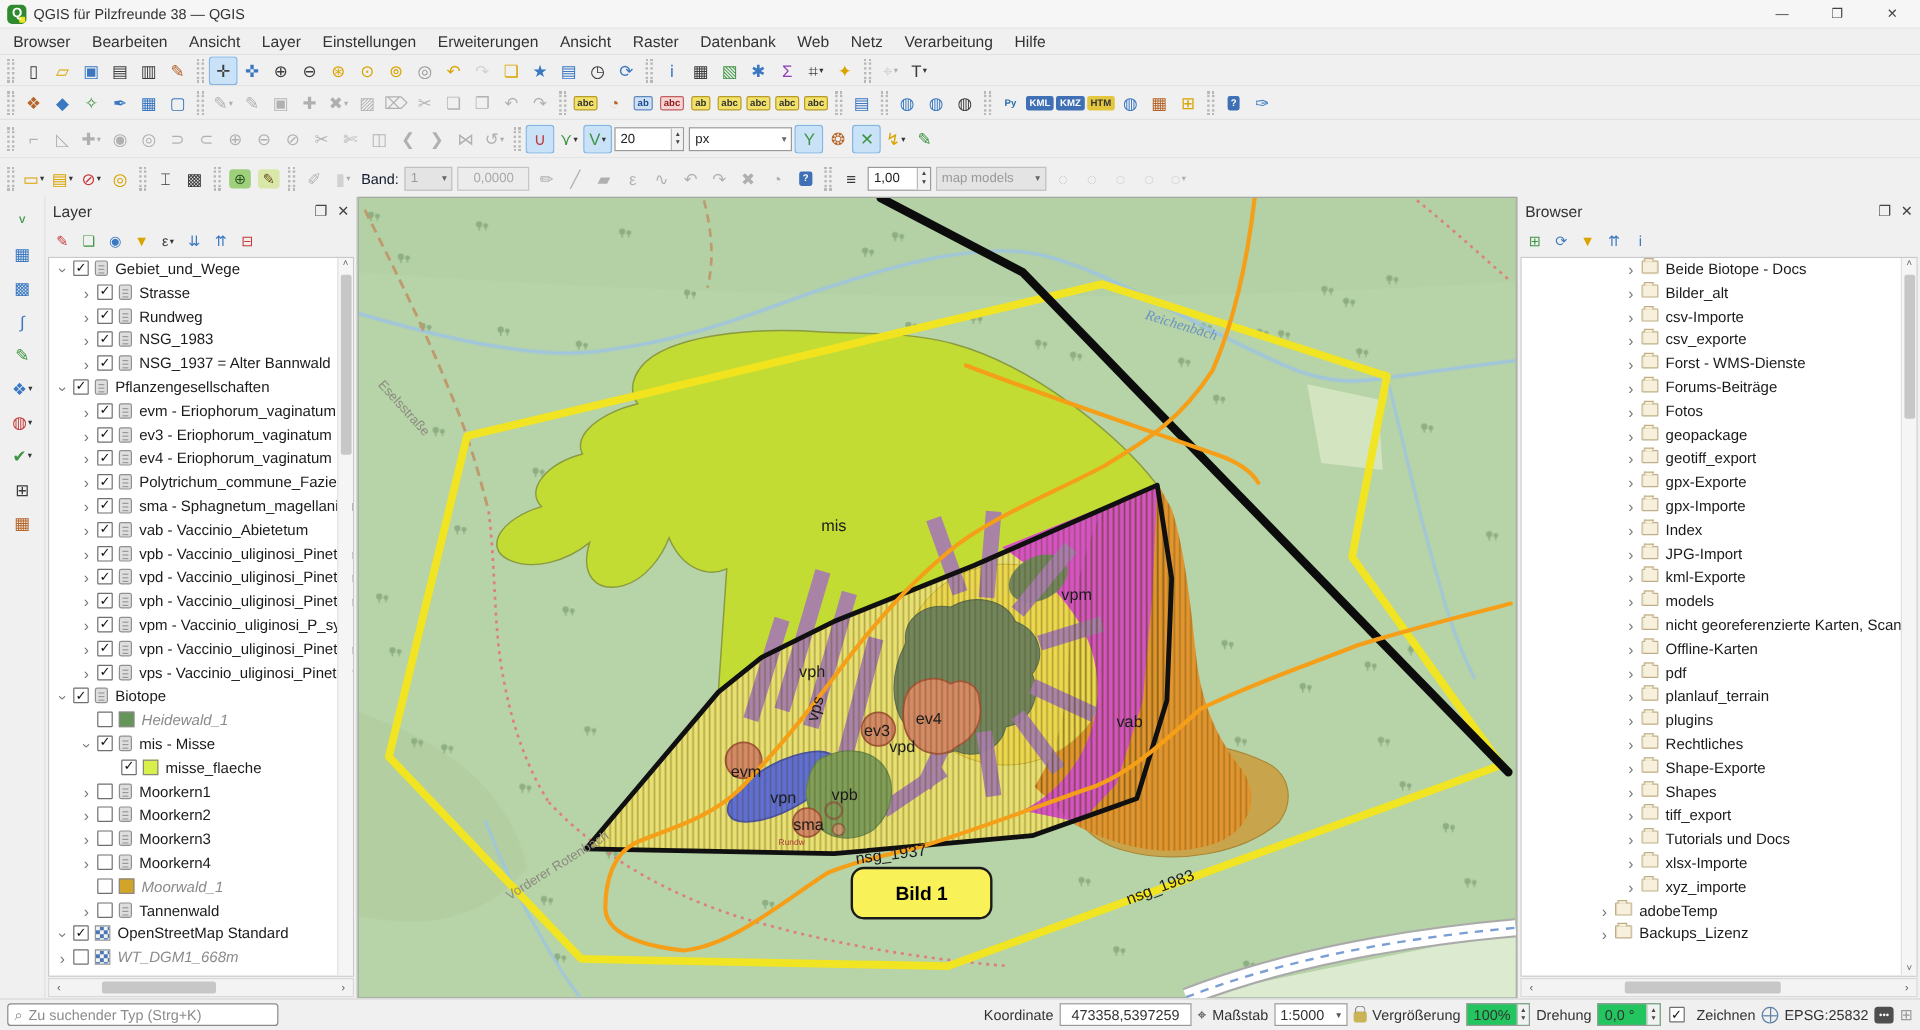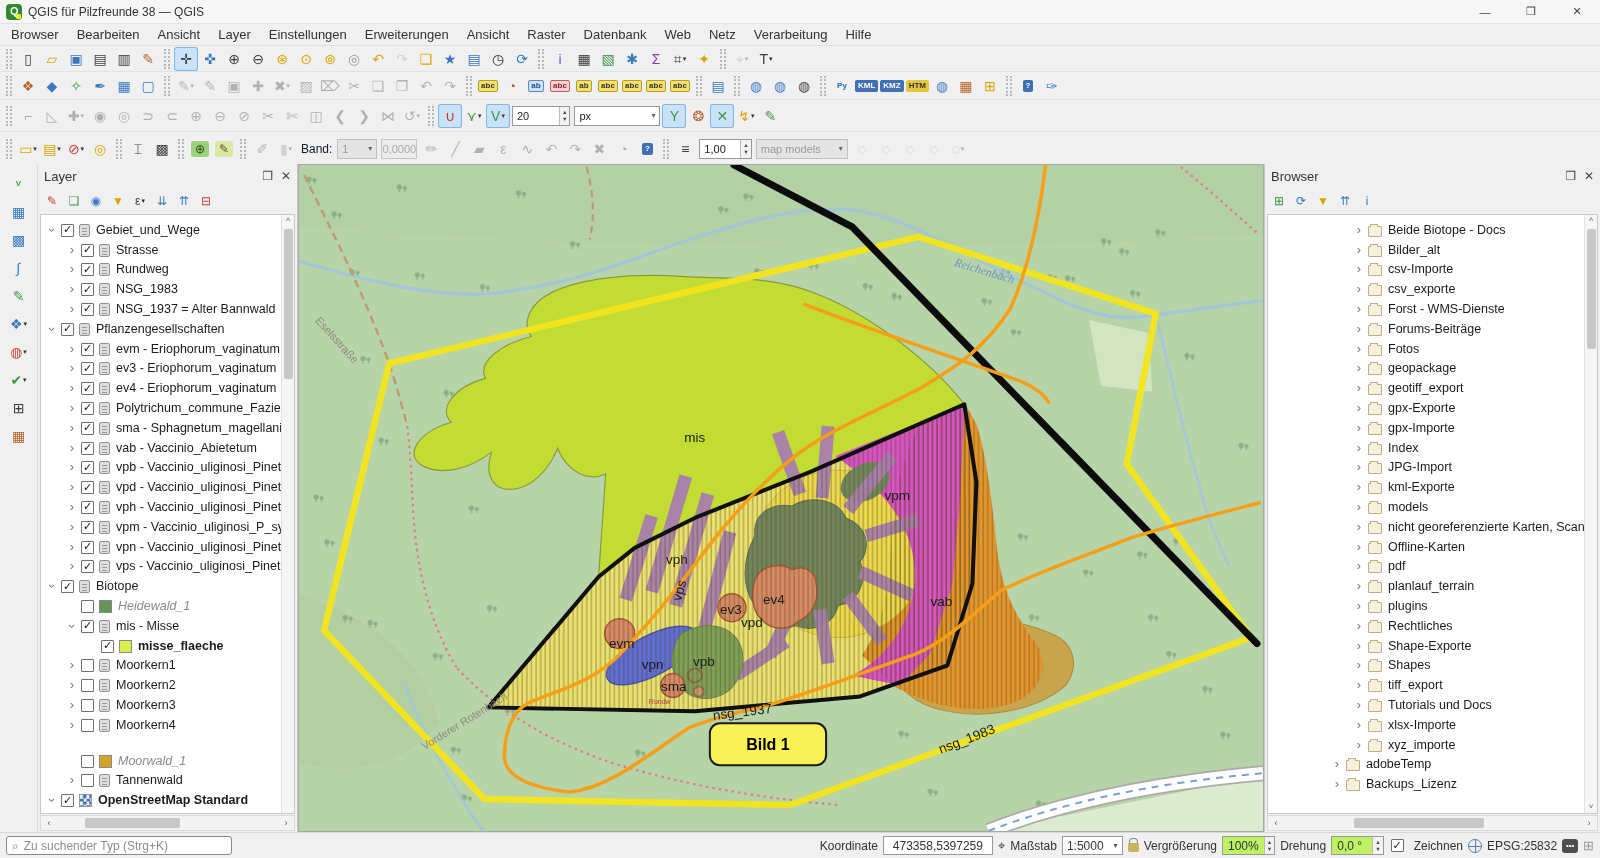--- a/index.html
+++ b/index.html
@@ -55,33 +55,33 @@
   #side-strip{width:38px;background:#f0f0f0;border-right:1px solid #dcdcdc;display:flex;flex-direction:column;align-items:center;padding-top:8px;gap:4px}
   .panel{display:flex;flex-direction:column;background:#f0f0f0}
   #layer-panel{width:260px;border-right:1px solid #c8c8c8}
   #browser-panel{width:336px;border-left:1px solid #c8c8c8}
   .panel-header{height:24px;display:flex;align-items:center;padding:0 6px;font-size:13px;color:#333}
   .panel-header .ph-btns{margin-left:auto;display:flex;gap:8px;font-size:12px;color:#444}
   .panel-tools{height:26px;display:flex;align-items:center;padding:0 4px;gap:2px}
   .panel-tools .tbtn{min-width:20px;height:20px}
   .panel-tools .glyph{font-size:12px}
   .tree{flex:1;background:#fff;border:1px solid #c9c9c9;margin:0 2px;overflow:hidden;position:relative;padding-top:2px;font-size:12.5px}
-  .trow{height:19.8px;display:flex;align-items:flex-end;white-space:nowrap}
+  .trow{height:19.8px;display:flex;align-items:flex-start;white-space:nowrap}
   .trow.sel{background:#cdcdcd}
   .exp{width:14px;flex:none;color:#777;font-size:13px;display:inline-flex;justify-content:center;transform-origin:50% 55%}
   .exp.open{transform:rotate(90deg)}
   .exp.none{visibility:hidden}
   .cb{width:13px;height:13px;border:1px solid #6f6f6f;background:#fff;display:inline-flex;align-items:center;justify-content:center;margin:0 5px 0 2px;flex:none;border-radius:1px}
   .cb.on::after{content:"✓";font-size:11px;color:#111;margin-top:-1px}
   .clipico{width:11px;height:13px;border:1px solid #909090;background:#dedede;border-radius:2px;margin-right:6px;flex:none;position:relative}
   .clipico::after{content:"";position:absolute;left:2px;right:2px;top:3px;height:1px;background:#9a9a9a;box-shadow:0 3px 0 #9a9a9a,0 6px 0 #9a9a9a}
   .osmico{width:13px;height:13px;margin-right:6px;flex:none;background:repeating-conic-gradient(#4b76b5 0% 25%,#f2f2f2 0% 50%);background-size:6.5px 6.5px;border:1px solid #999}
   .swico{width:13px;height:13px;margin-right:6px;flex:none;border:1px solid #888}
   .tlabel{color:#1a1a1a}
-  .tlabel.b{font-weight:bold}
+  .tlabel.b{font-weight:normal}
   .tlabel.it{font-style:italic}
   .tlabel.gr{color:#8a8a8a}
   .fico{width:14px;height:11px;background:#f7f0dd;border:1px solid #bfae85;border-radius:1px;position:relative;margin:0 6px 0 2px;flex:none}
   .fico::before{content:"";position:absolute;top:-3px;left:1px;width:6px;height:2px;background:inherit;border:1px solid #bfae85;border-bottom:none}
   .fico.blue{background:#a9cbe2;border-color:#5c8cae}
   .fico.blue::before{border-color:#5c8cae}
   .hscroll{height:16px;display:flex;align-items:center;background:#f3f3f3;border:1px solid #d9d9d9;margin:1px 2px;font-size:9px;color:#555}
   .hs-btn{width:16px;text-align:center}
   .hs-track{flex:1;position:relative;height:10px}
   .hs-thumb{position:absolute;top:0;height:10px;background:#c7c7c7;border-radius:2px}
@@ -100,21 +100,21 @@
   
   #statusbar{position:absolute;left:0;right:0;bottom:0;height:26px;background:#f0f0f0;border-top:1px solid #d8d8d8;display:flex;align-items:center;padding:0 6px;font-size:12px;color:#333;gap:6px}
   .locator{width:226px;height:19px;border:1px solid #8a8a8a;border-radius:3px;background:#fff;display:flex;align-items:center;padding:0 5px;gap:5px}
   .locator .mag{color:#888;font-size:12px}
   .locator .ph{color:#8c8c8c;font-size:12px}
   #sb-right{margin-left:auto;display:flex;align-items:center;gap:5px}
   .sb-label{color:#333}
   .sb-field{height:19px;min-width:110px;border:1px solid #999;background:#fff;display:inline-flex;align-items:center;justify-content:center;padding:0 4px;font-size:12px}
   .sb-combo{height:19px;border:1px solid #999;background:#fff;display:inline-flex;align-items:center;gap:10px;padding:0 4px;font-size:12px}
   .sb-combo .car{font-size:8px;color:#555}
-  .sb-spin{height:19px;border:1px solid #999;background:#bef264;display:inline-flex;align-items:stretch;font-size:12px}
+  .sb-spin{height:19px;border:1px solid #999;background:#22c55e;display:inline-flex;align-items:stretch;font-size:12px}
   .sb-spin .v{display:inline-flex;align-items:center;padding:0 5px;min-width:40px}
   .sb-ico{font-size:13px;color:#444}
   .lock{width:11px;height:9px;background:#c9b458;border-radius:2px;position:relative;margin-top:4px;flex:none}
   .lock::before{content:"";position:absolute;left:1.5px;top:-5px;width:7px;height:5px;border:1.5px solid #8a8a8a;border-bottom:none;border-radius:4px 4px 0 0}
   .globe-ic{width:14px;height:14px;border-radius:50%;border:1.5px solid #5b7fa6;position:relative;flex:none}
   .globe-ic::before{content:"";position:absolute;left:50%;top:0;bottom:0;width:1px;background:#5b7fa6}
   .globe-ic::after{content:"";position:absolute;top:50%;left:0;right:0;height:1px;background:#5b7fa6}
   .chat{width:16px;height:14px;background:#4f4f4f;border-radius:3px;color:#fff;font-size:8px;line-height:14px;text-align:center;flex:none}
 
   #annot-overlay{position:absolute;inset:0;z-index:60;pointer-events:none}
@@ -510,21 +510,21 @@
     </span>
     <span class="tbtn dis">
       <span class="glyph c-gray">▮</span>
       <span class="ddarr">▾</span>
     </span>
     <span class="tb-label dis">Band:</span>
     <span class="tb-combo dis" style="width: 40px;">
       <span>1</span>
       <span class="car">▾</span>
     </span>
-    <span class="tb-field dis" style="width: 36px;">0,0000</span>
+    <span class="tb-field dis" style="width: 60px;">0,0000</span>
     <span class="tbtn dis">
       <span class="glyph c-dark">✏</span>
     </span>
     <span class="tbtn dis">
       <span class="glyph c-dark">╱</span>
     </span>
     <span class="tbtn dis">
       <span class="glyph c-dark">▰</span>
     </span>
     <span class="tbtn dis">
@@ -804,21 +804,21 @@
           <span class="cb"></span>
           <span class="clipico"></span>
           <span class="tlabel">Moorkern3</span>
         </div>
         <div class="trow" style="padding-left: 24px;">
           <span class="exp">›</span>
           <span class="cb"></span>
           <span class="clipico"></span>
           <span class="tlabel">Moorkern4</span>
         </div>
-        <div class="trow" style="padding-left: 24px; margin-top: 16px;">
+        <div class="trow" style="padding-left: 24px;">
           <span class="exp none">›</span>
           <span class="cb"></span>
           <span class="swico" style="background: rgb(210, 164, 42);"></span>
           <span class="tlabel it gr">Moorwald_1</span>
         </div>
         <div class="trow" style="padding-left: 24px;">
           <span class="exp">›</span>
           <span class="cb"></span>
           <span class="clipico"></span>
           <span class="tlabel">Tannenwald</span>

